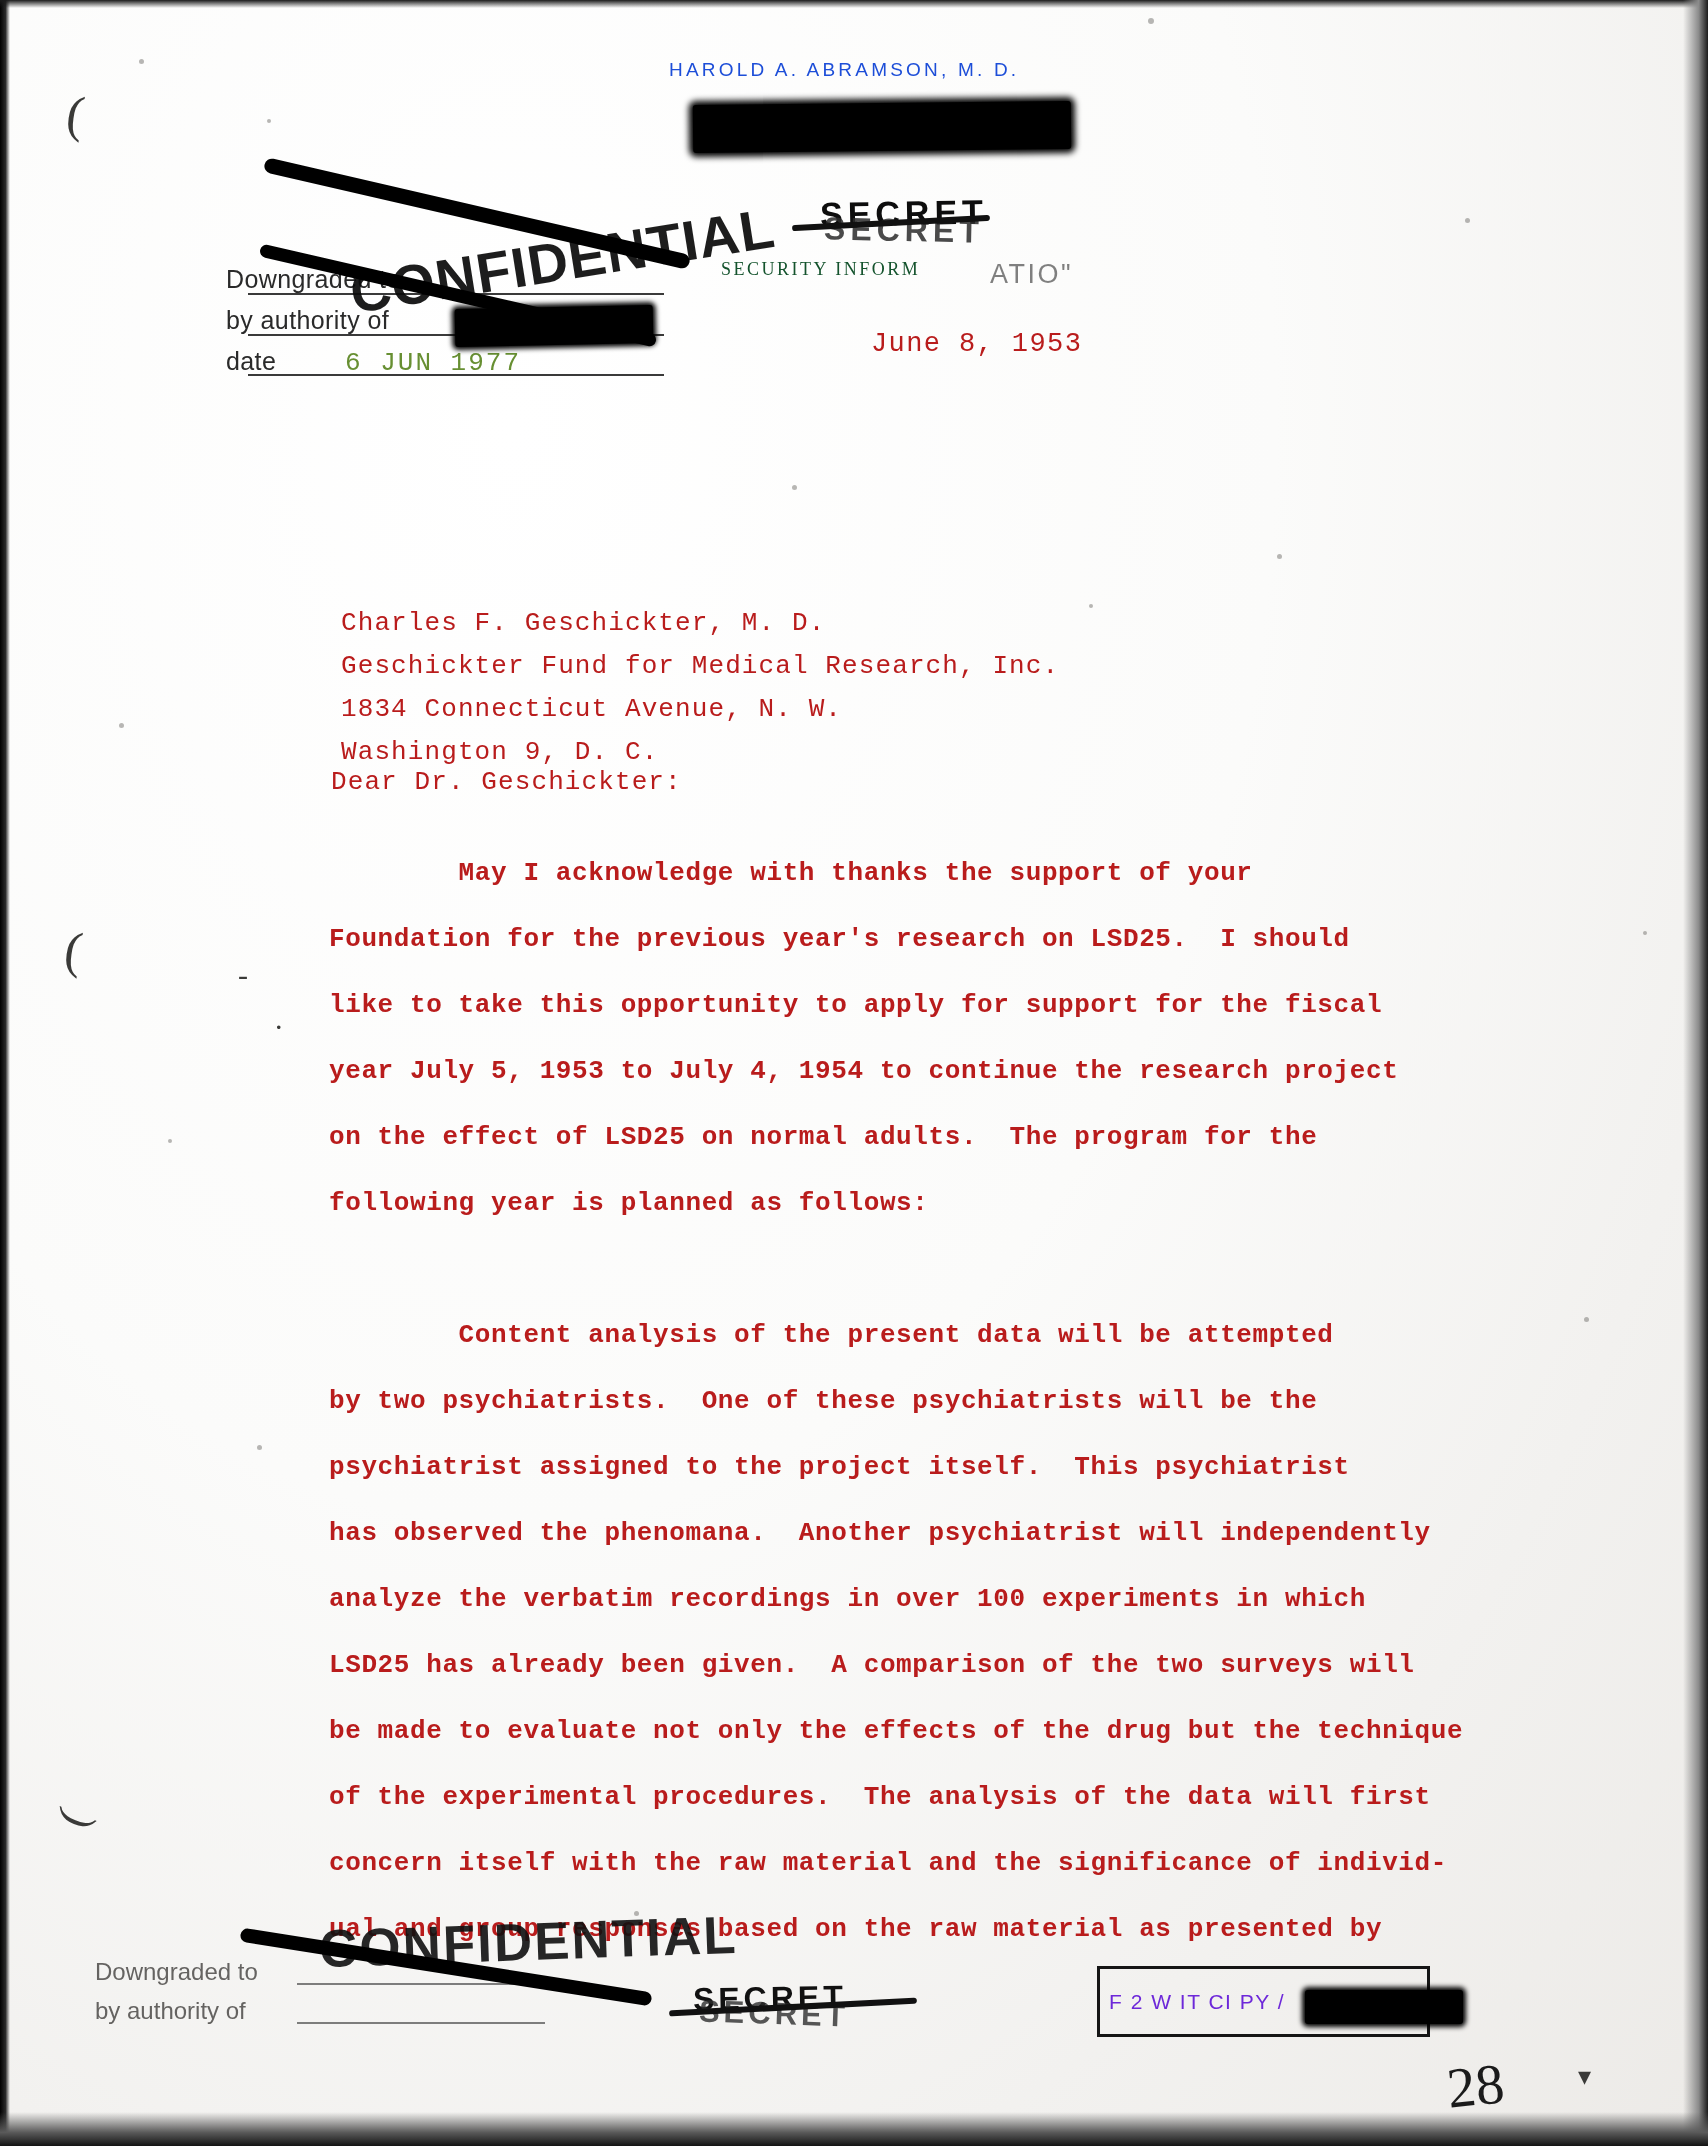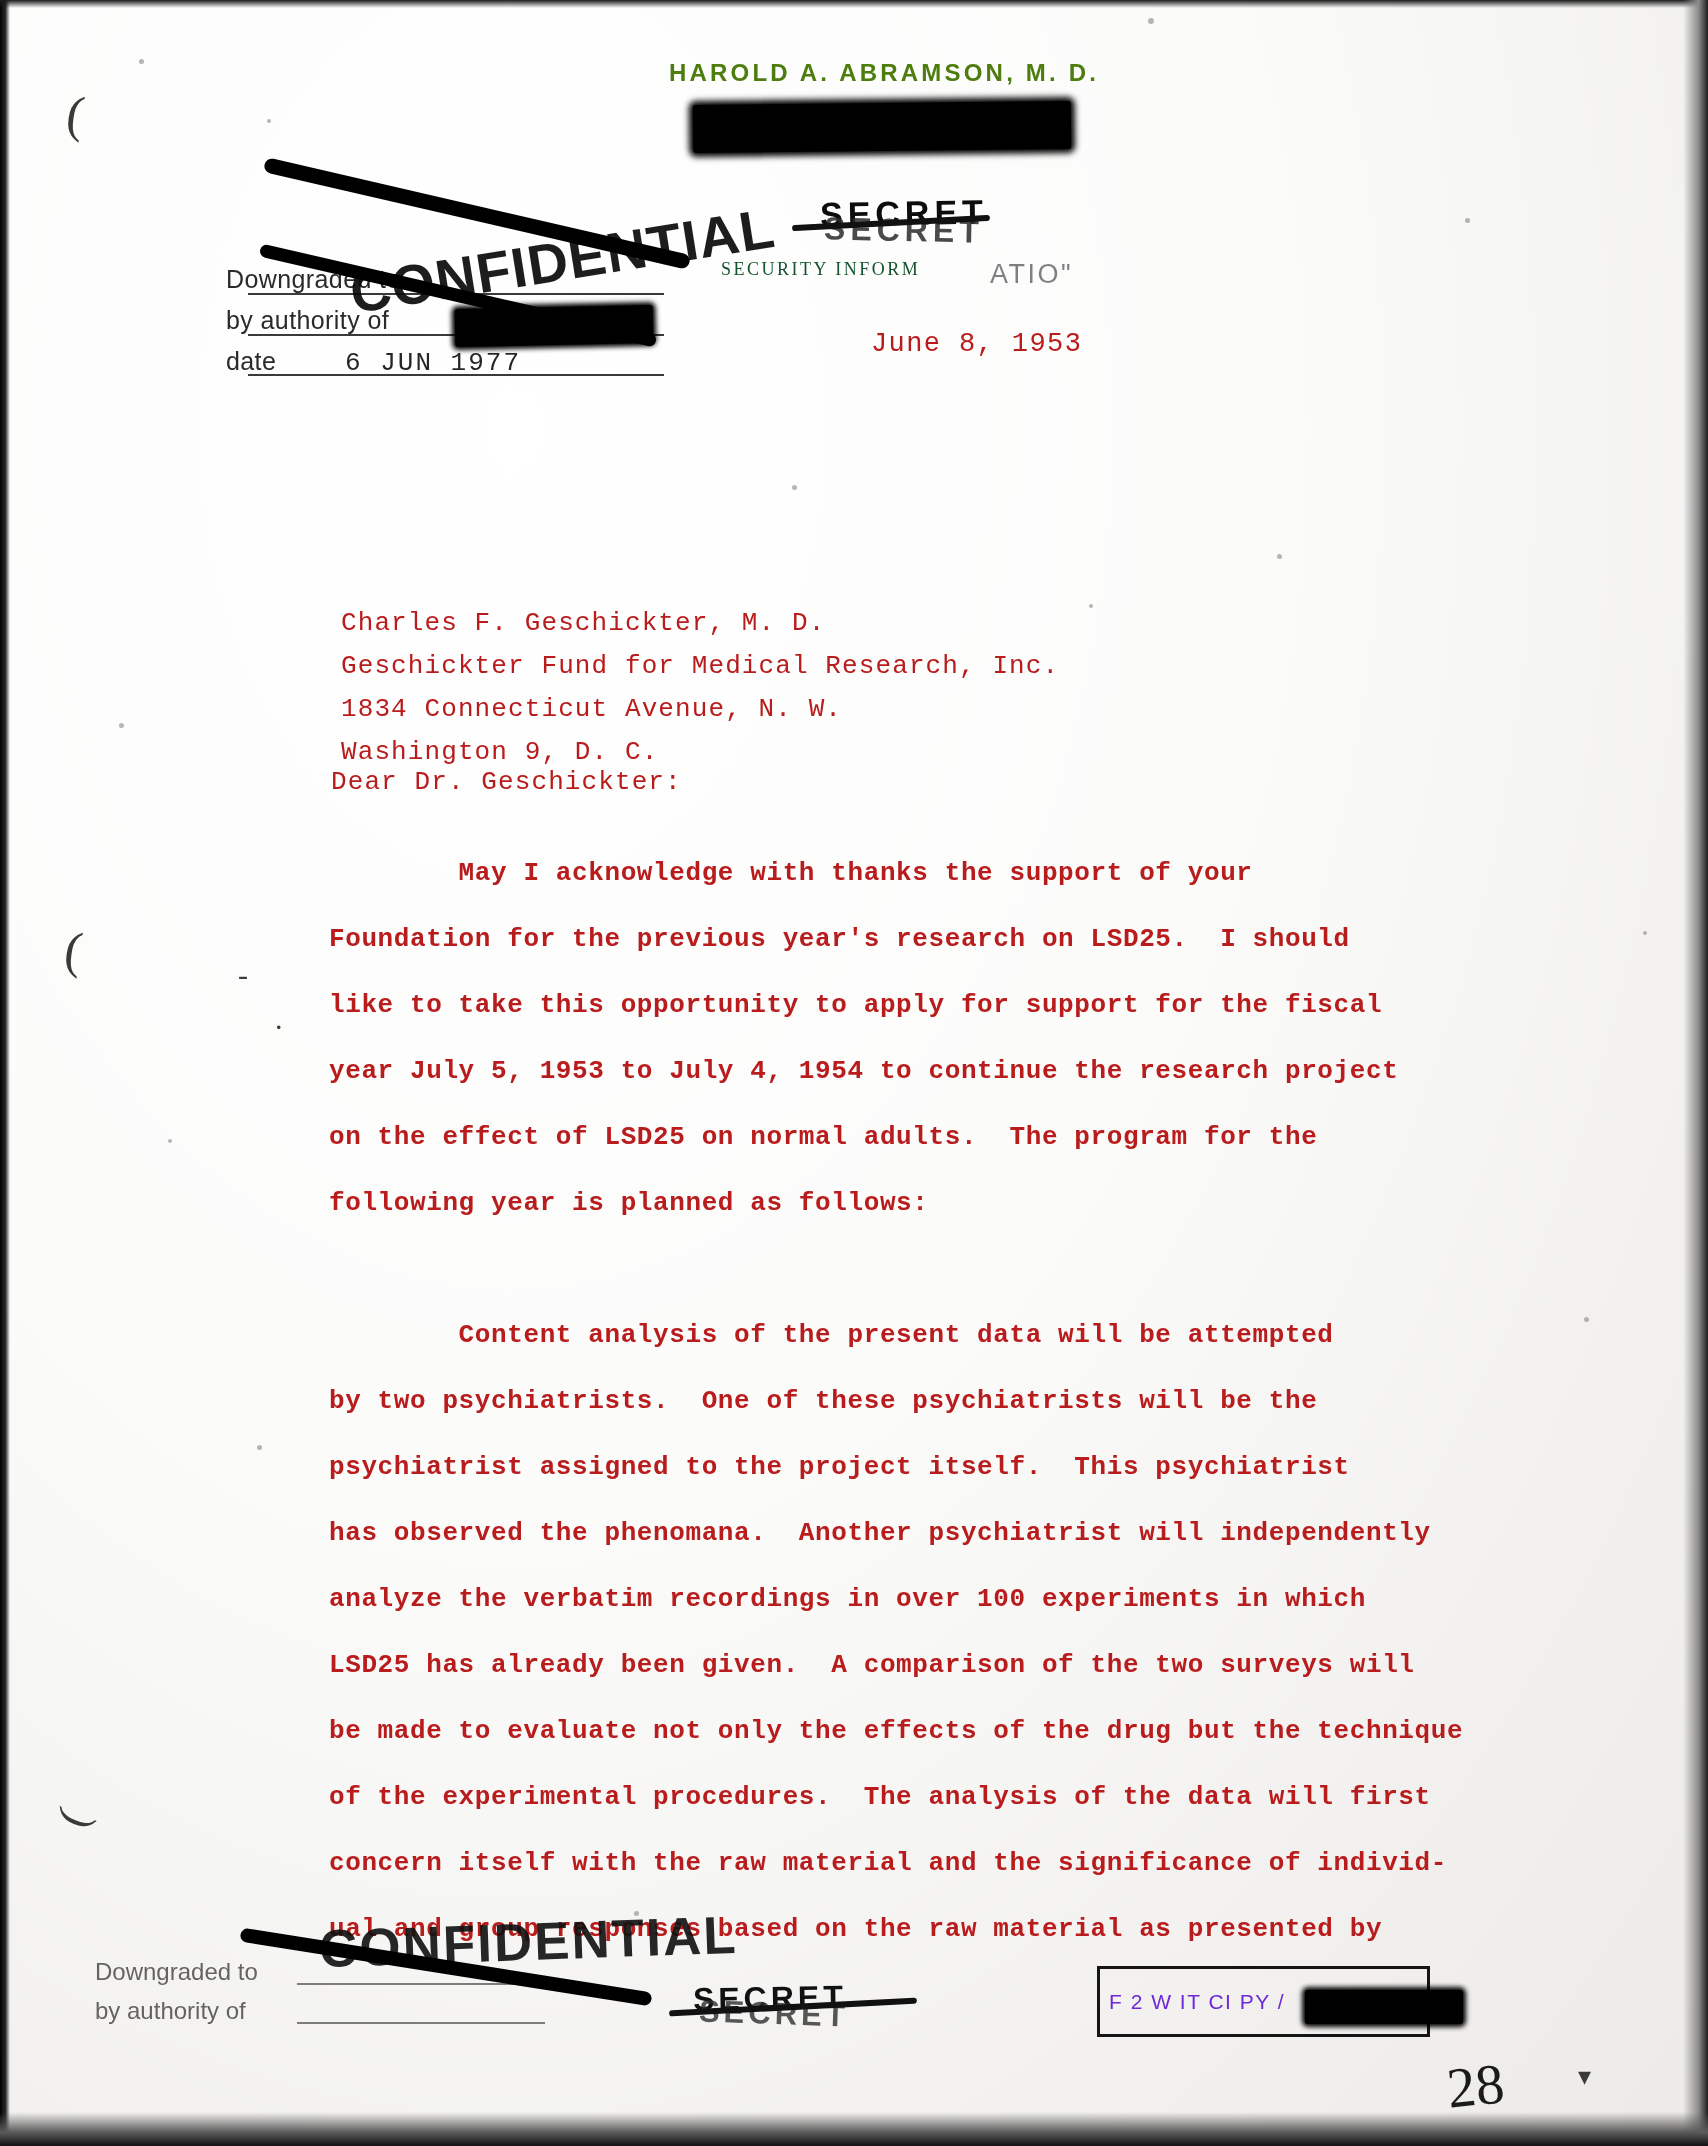--- a/index.html
+++ b/index.html
@@ -48,25 +48,25 @@
     position: absolute;
     font-family: "Liberation Mono", monospace;
     color: #b91c1c;
     white-space: pre;
     letter-spacing: 0.5px;
   }
 
   #letterhead {
     left: 669px;
     top: 59px;
-    font-size: 24px;
+    font-size: 19px;
     letter-spacing: 3.2px;
-    color: #4d7c0f;
-    font-family: "Liberation Sans", sans-serif;
-    font-weight: 700;
+    color: #1d4ed8;
+    font-family: "Liberation Sans", sans-serif;
+    font-weight: 400;
   }
 
   
   .redact {
     position: absolute;
     background: #000000;
     border-radius: 3px;
   }
   #redact-header {
     left: 693px;
@@ -374,21 +374,21 @@
   <div class="tw" id="doc-date">June 8, 1953</div>
 
   <div id="downgrade-block">
     <div class="dg-line">Downgraded to</div>
     <div class="dg-line">by authority of</div>
     <div class="dg-line">date</div>
   </div>
   <div class="dg-rule" id="dg-rule-1"></div>
   <div class="dg-rule" id="dg-rule-2"></div>
   <div class="dg-rule" id="dg-rule-3"></div>
-  <div class="tw" style="left:345px;top:348px;font-size:26px;letter-spacing:2px;color:#000000;opacity:.85;">6 JUN 1977</div>
+  <div class="tw" style="left:345px;top:348px;font-size:26px;letter-spacing:2px;color:#4d7c0f;opacity:.85;">6 JUN 1977</div>
 
   <div class="redact" id="redact-stamp-1"></div>
 
   <div id="confidential-top">CONFIDENTIAL</div>
   <div id="cancel-stroke-top"></div>
   <div id="cancel-stroke-top2"></div>
 
   <div class="tw" id="address">Charles F. Geschickter, M. D.
 Geschickter Fund for Medical Research, Inc.
 1834 Connecticut Avenue, N. W.

